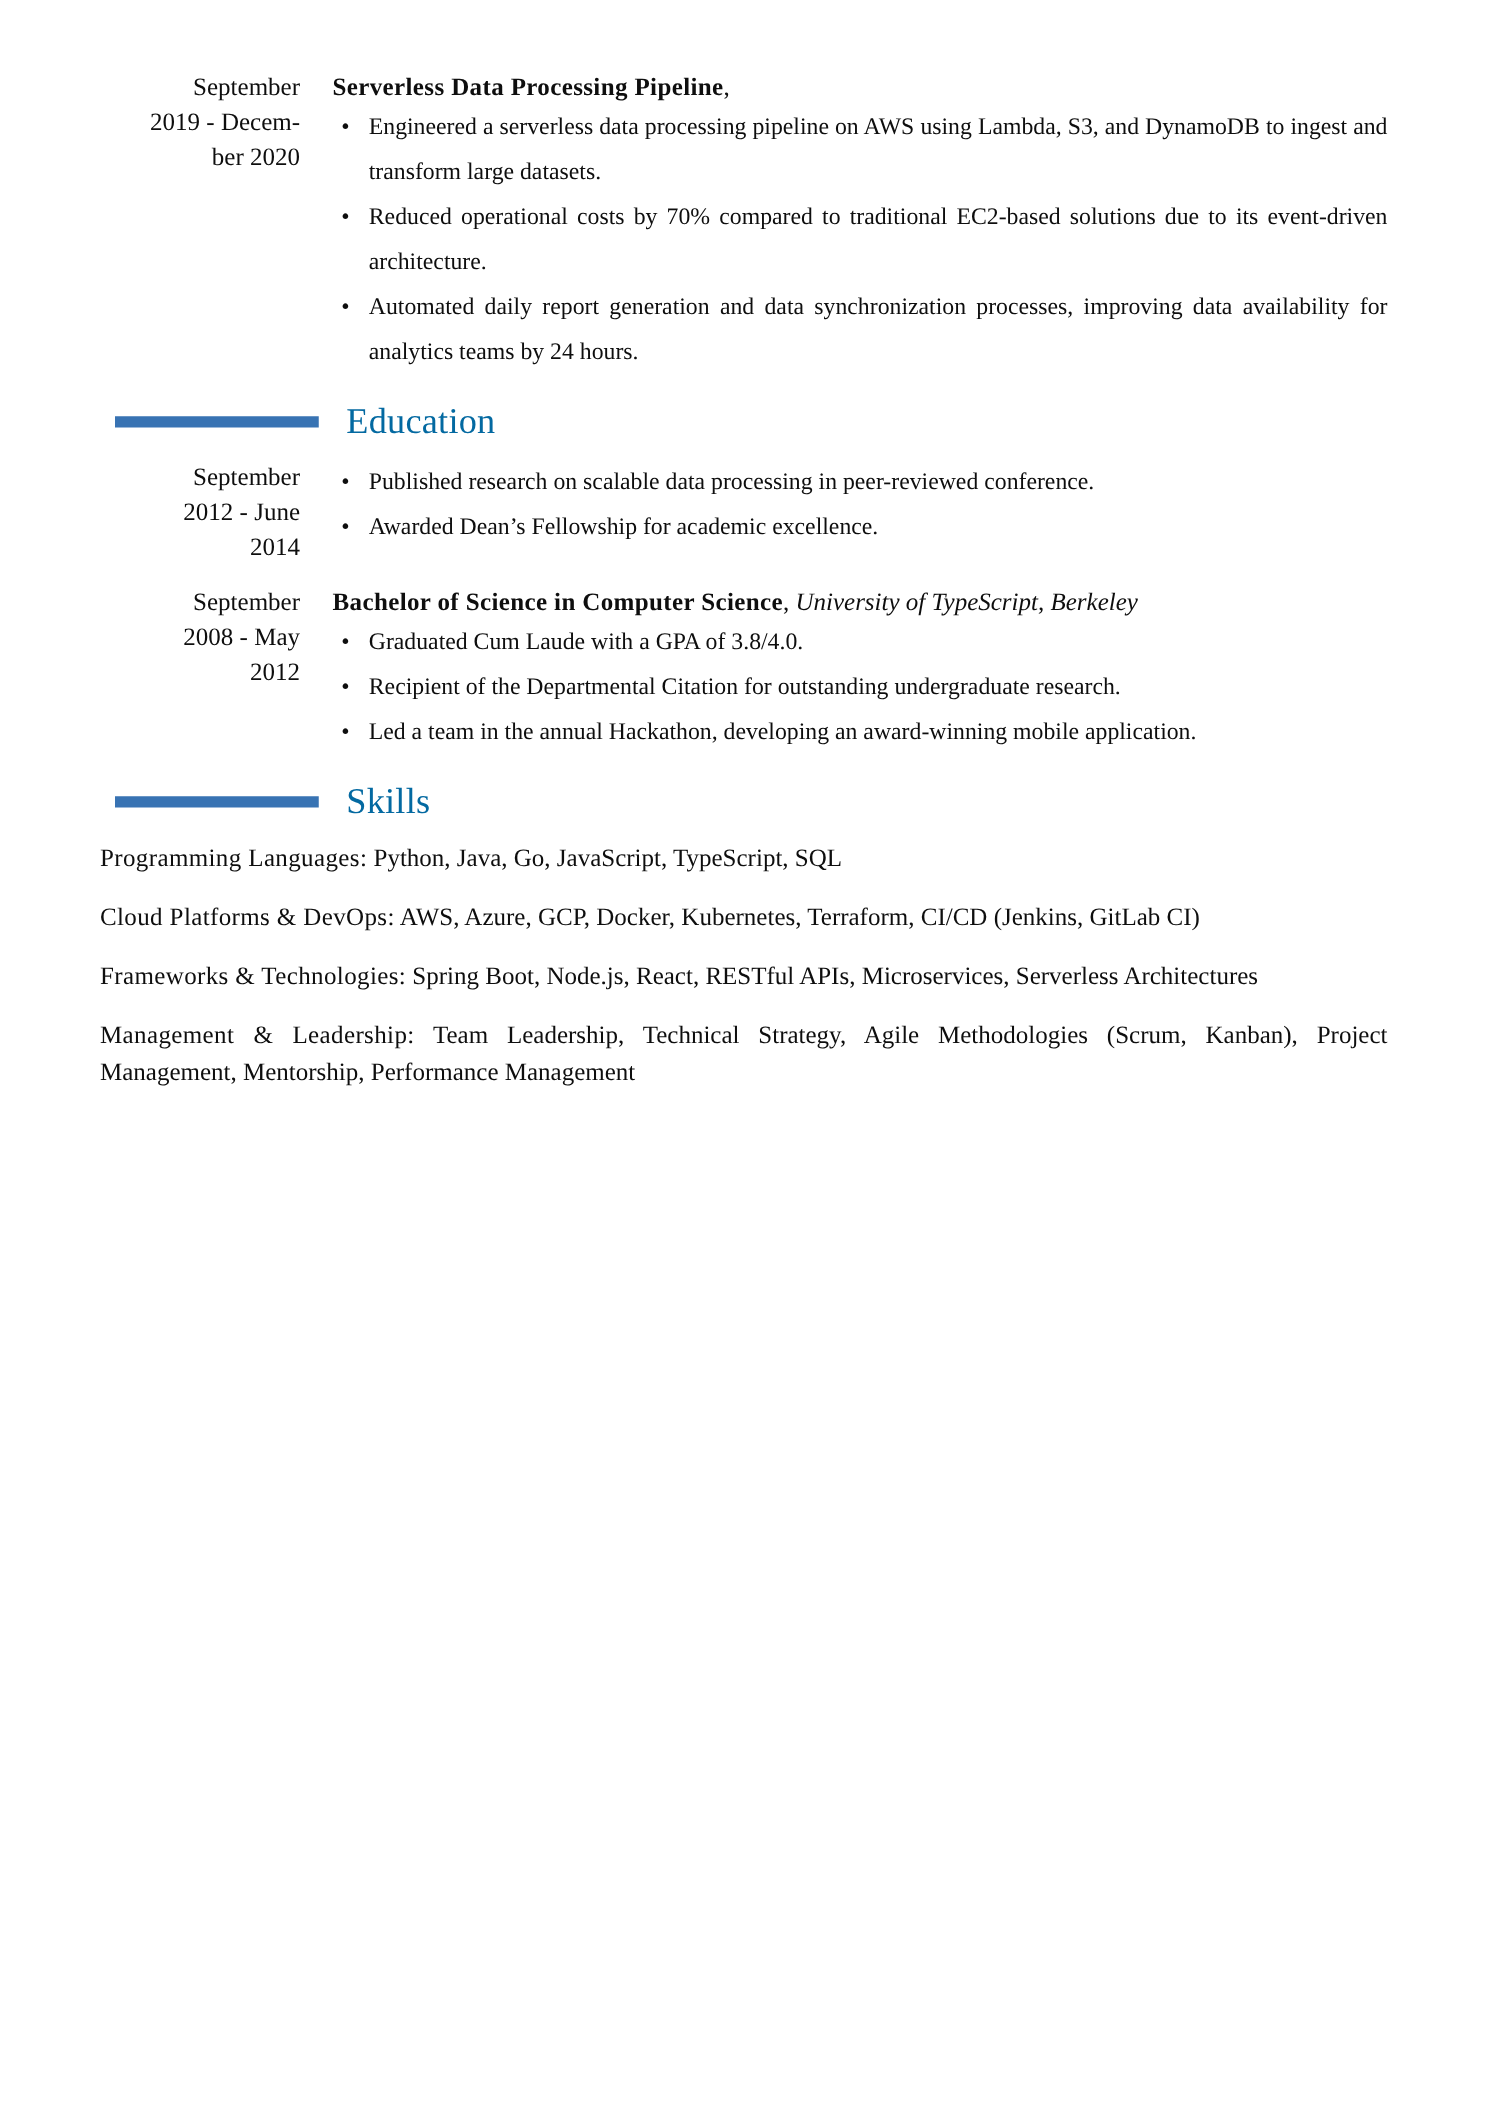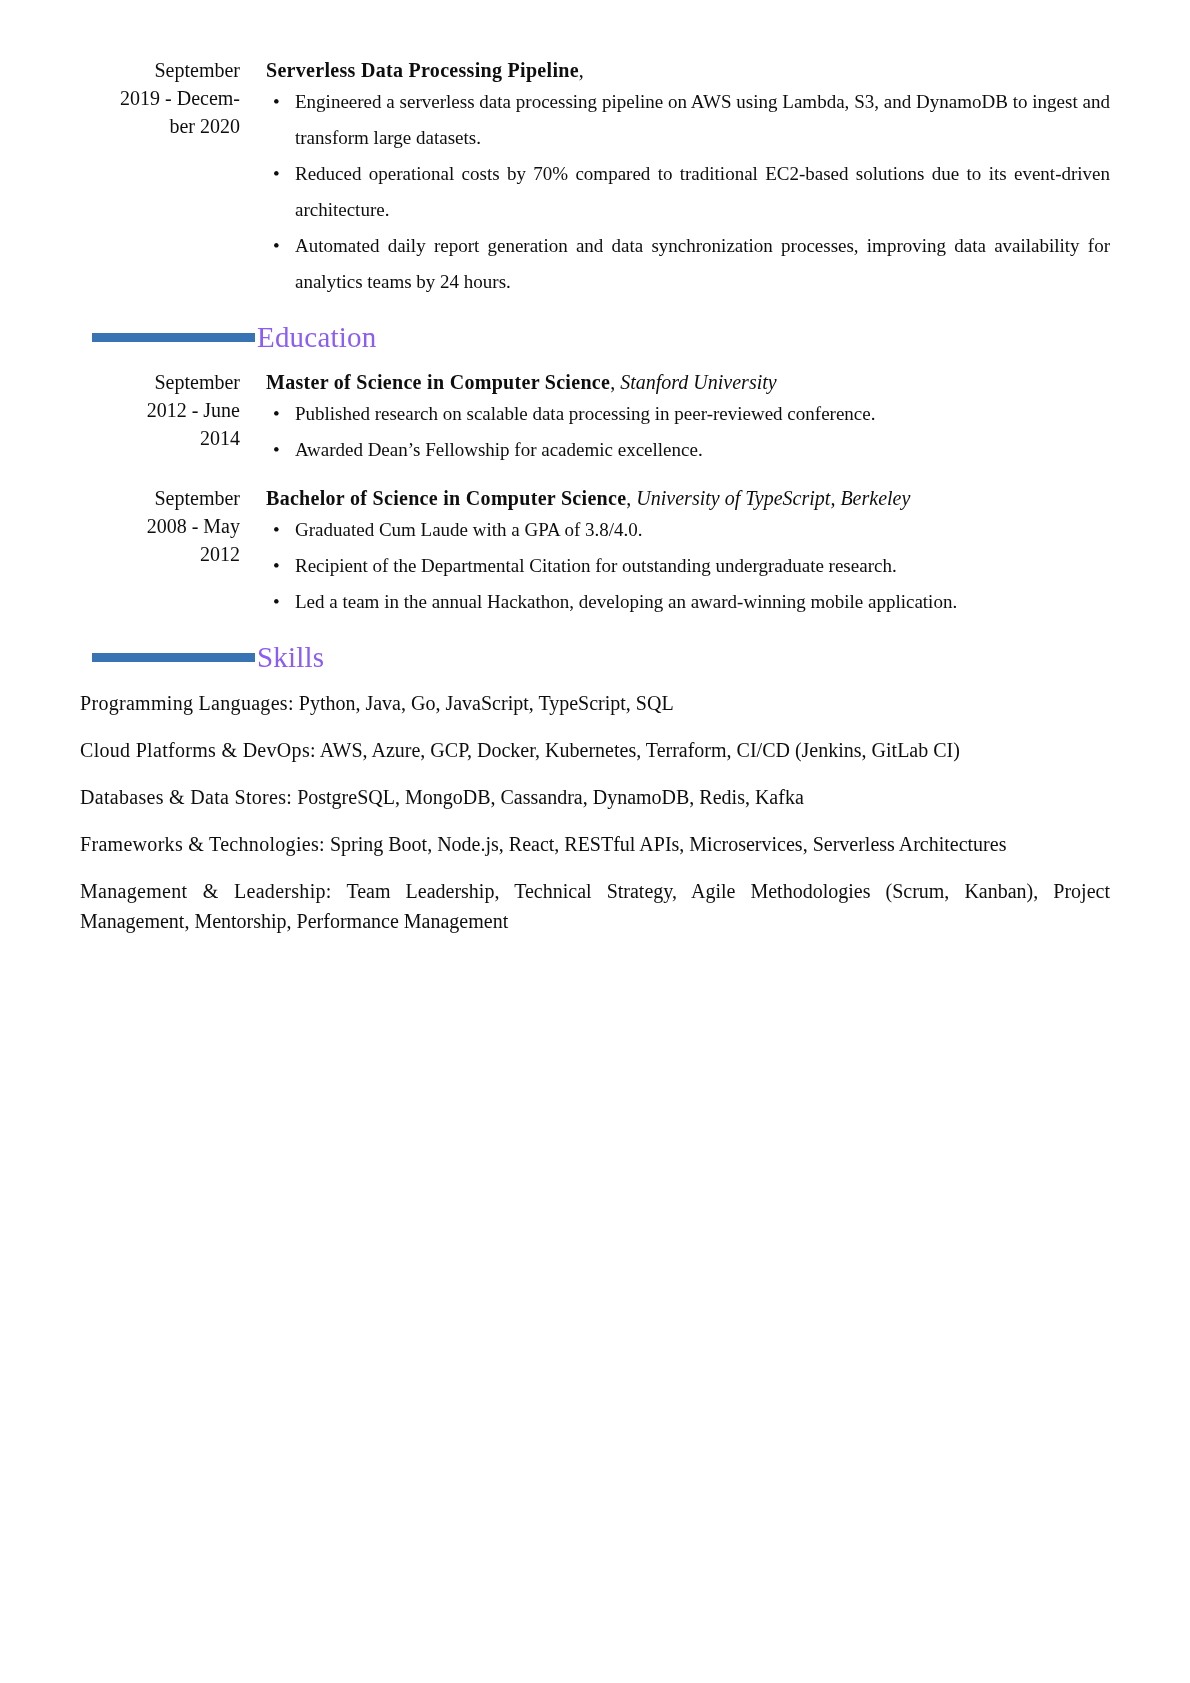--- a/index.html
+++ b/index.html
@@ -66,22 +66,22 @@
   .section-rule {
     width: 163px;
     height: 9px;
     background: #3873b3;
     margin-left: 12px;
     flex: none;
   }
   .section-title {
     font-size: 29px;
     font-weight: normal;
-    color: #8b5cf6;
-    margin-left: 2px;
+    color: #0369a1;
+    margin-left: 22px;
     line-height: 1.1;
     letter-spacing: 0.2px;
   }
   
   .skill-par {
     font-size: 20px;
     line-height: 30px;
     text-align: justify;
     margin-bottom: 17px;
   }
@@ -113,21 +113,20 @@
     <h2 class="section-title">Education</h2>
   </div>
 
   <section class="entry">
     <div class="hint">
       <span>September</span>
       <span>2012 - June</span>
       <span>2014</span>
     </div>
     <div class="entry-main">
-      <div class="entry-title"><span class="degree">Master of Science in Computer Science</span><span>,</span> <span class="institution">Stanford University</span></div>
       <ul class="bullets">
         <li>Published research on scalable data processing in peer-reviewed conference.</li>
         <li>Awarded Dean’s Fellowship for academic excellence.</li>
       </ul>
     </div>
   </section>
 
   <section class="entry">
     <div class="hint">
       <span>September</span>
@@ -146,19 +145,18 @@
 
   <div class="section-header">
     <div class="section-rule"></div>
     <h2 class="section-title">Skills</h2>
   </div>
 
   <p class="skill-par"><span class="skill-label">Programming Languages:</span> <span>Python, Java, Go, JavaScript, TypeScript, SQL</span></p>
 
   <p class="skill-par"><span class="skill-label">Cloud Platforms &amp; DevOps:</span> <span>AWS, Azure, GCP, Docker, Kubernetes, Terraform, CI/CD (Jenkins, GitLab CI)</span></p>
 
-  <p class="skill-par"><span class="skill-label">Databases &amp; Data Stores:</span> <span>PostgreSQL, MongoDB, Cassandra, DynamoDB, Redis, Kafka</span></p>
 
   <p class="skill-par"><span class="skill-label">Frameworks &amp; Technologies:</span> <span>Spring Boot, Node.js, React, RESTful APIs, Microservices, Serverless Architectures</span></p>
 
   <p class="skill-par"><span class="skill-label">Management &amp; Leadership:</span> <span>Team Leadership, Technical Strategy, Agile Methodologies (Scrum, Kanban), Project Management, Mentorship, Performance Management</span></p>
 
 </div>
 
 </body></html>

